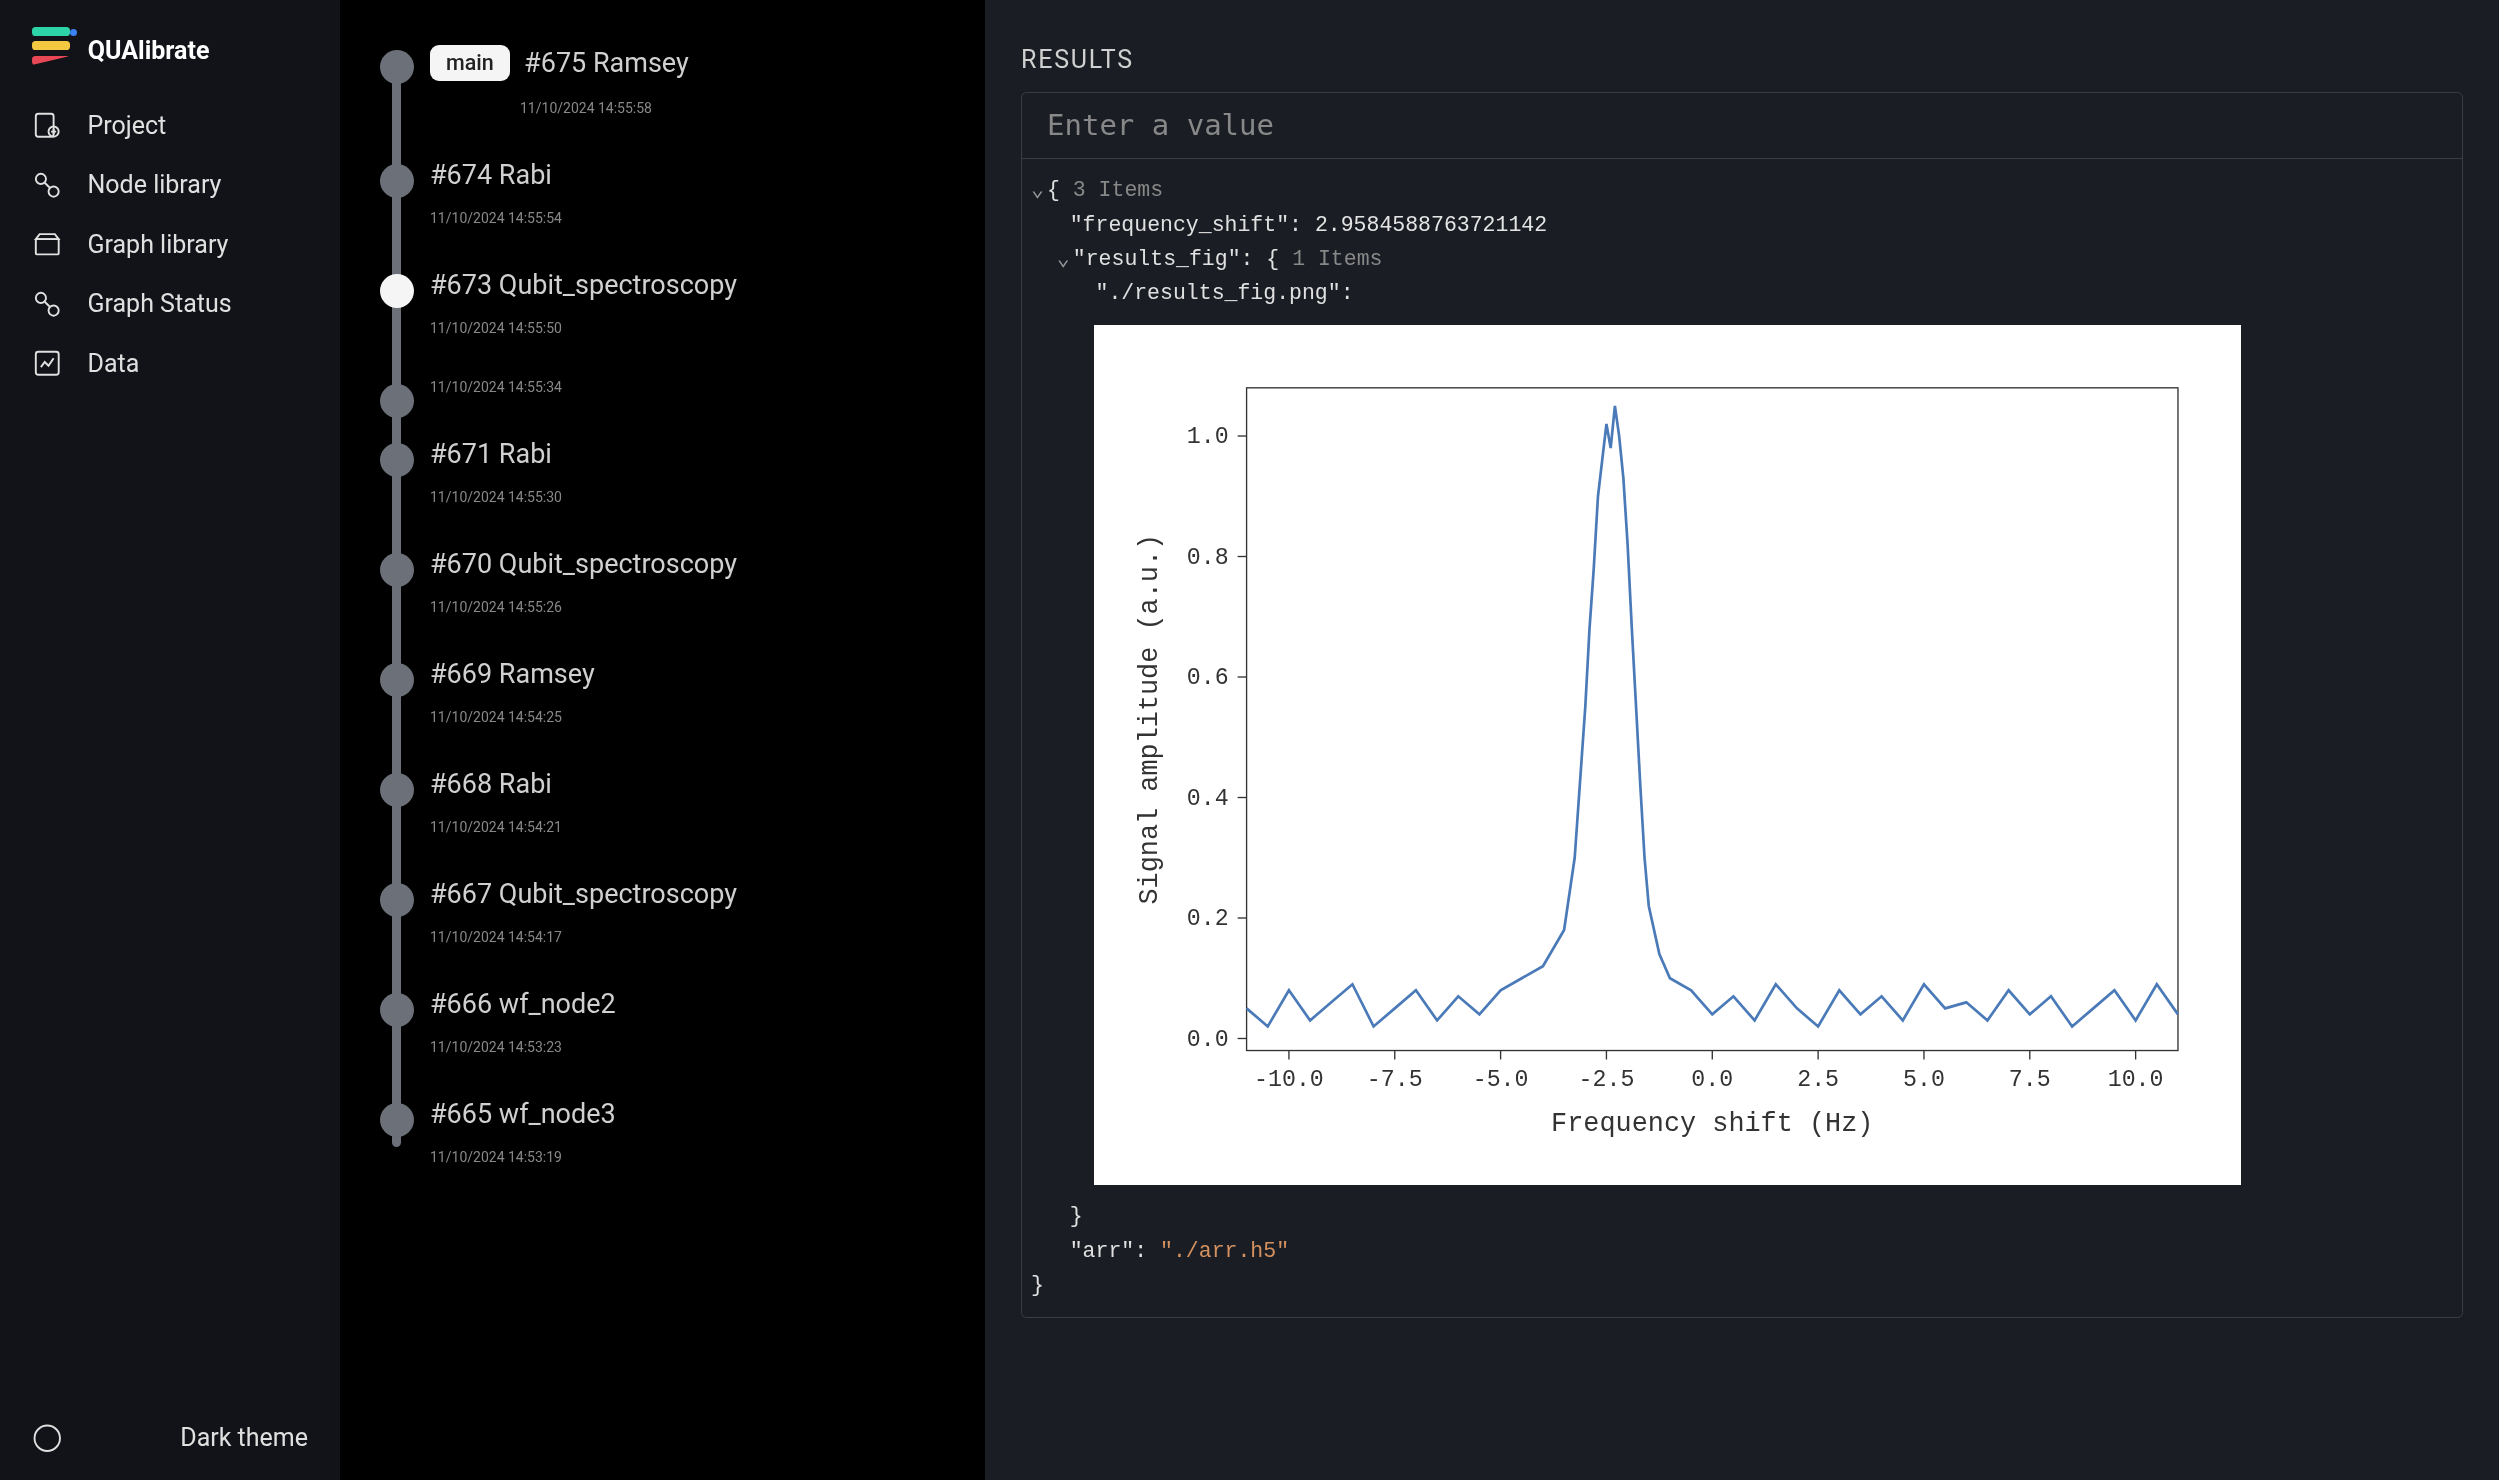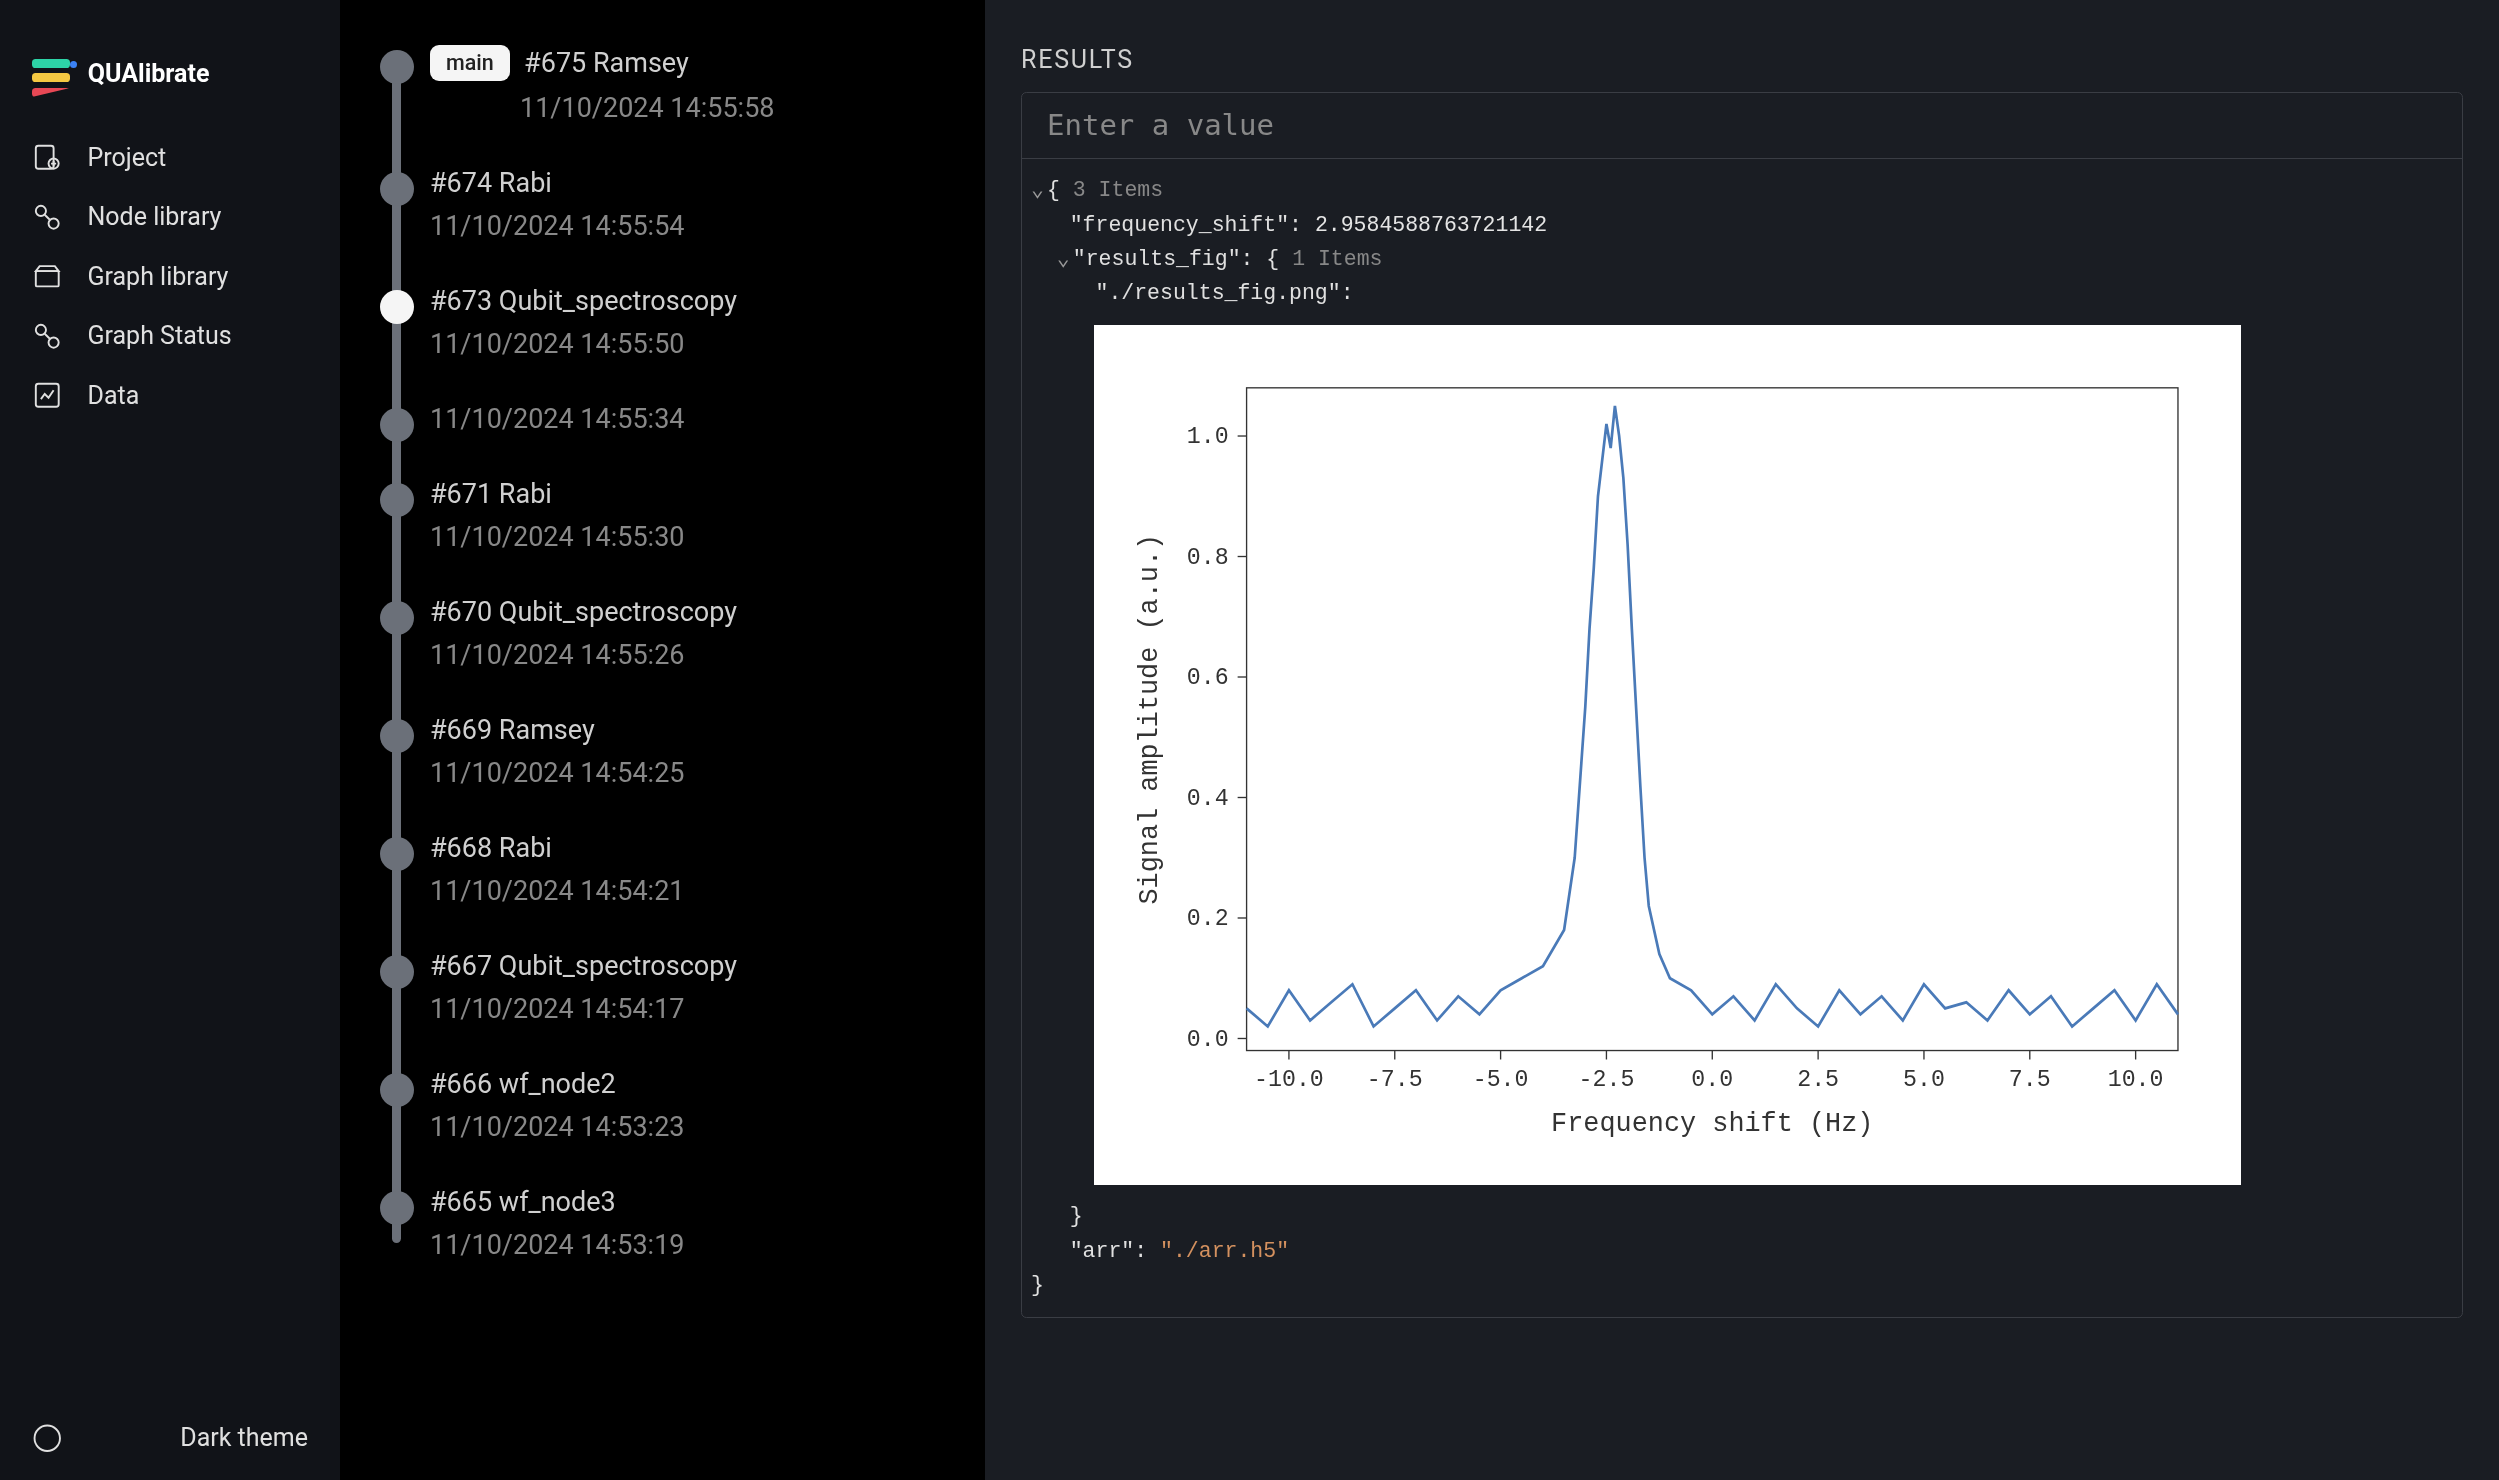--- a/index.html
+++ b/index.html
@@ -17,24 +17,23 @@
     .sidebar {
       width: 340px;
       background: #111318;
       display: flex;
       flex-direction: column;
       padding: 27px 0;
       flex-shrink: 0;
     }
     .logo {
       display: flex;
-      align-items: flex-start;
+      align-items: flex-end;
       gap: 10.8px;
       padding: 0 32px 45px 32px;
-      margin-top: 32px;
     }
     .logo-mark {
       width: 45px;
       height: 38px;
       position: relative;
     }
     .logo-bar1 { position: absolute; top: 0; left: 0; width: 38px; height: 9px; background: #2dd4a7; border-radius: 3.6px; }
     .logo-dot { position: absolute; top: 1.8px; right: 0; width: 7.2px; height: 7.2px; background: #3b82f6; border-radius: 50%; }
     .logo-bar2 { position: absolute; top: 14.3px; left: 0; width: 38px; height: 9px; background: #f5c842; border-radius: 3.6px; }
     .logo-bar3 { position: absolute; top: 29px; left: 0; width: 38px; height: 9px; background: #e84855; border-radius: 3.6px; clip-path: polygon(0 0, 100% 0, 0 100%); }
@@ -126,23 +125,23 @@
       font-size: 21.5px;
       font-weight: 500;
       padding: 5.4px 16px;
       border-radius: 9px;
     }
     .timeline-title {
       font-size: 27px;
       color: #d0d0d0;
     }
     .timeline-date {
-      font-size: 27px;
+      font-size: 14px;
       color: #888;
-      margin-top: 11px;
+      margin-top: 19px;
     }
     .timeline-item.with-badge .timeline-date {
       margin-left: 90px;
     }
     
     
     .results-panel {
       flex: 1;
       padding: 45px 36px;
       overflow: auto;

